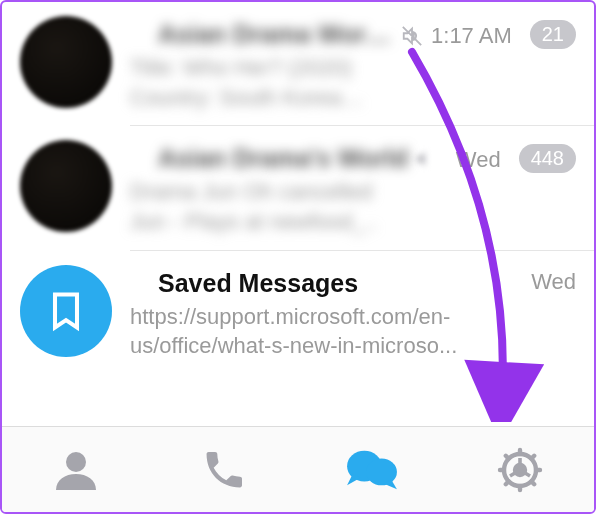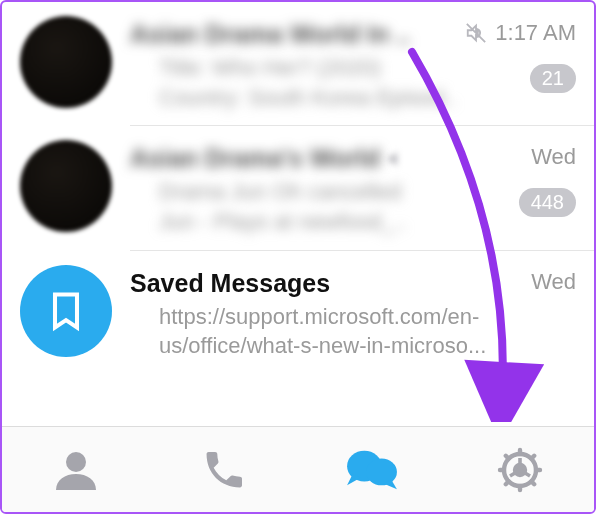--- a/index.html
+++ b/index.html
@@ -60,41 +60,41 @@
       align-items: center;
       gap: 6px;
     }
     .chat-title {
       font-size: 25px;
       font-weight: 600;
       color: #111;
       white-space: nowrap;
       overflow: hidden;
       text-overflow: ellipsis;
+      margin-left: 28px;
     }
     .blur-title { filter: blur(6px); color: #555; }
     .chat-preview {
       font-size: 22px;
       color: #9a9a9a;
       margin-top: 4px;
       line-height: 1.35;
       display: -webkit-box;
       -webkit-line-clamp: 2;
       -webkit-box-orient: vertical;
       overflow: hidden;
-      margin-left: 29px;
     }
     .blur-preview { filter: blur(6px); }
     .chat-meta {
       flex-shrink: 0;
       text-align: right;
       padding-top: 4px;
       padding-left: 8px;
       display: flex;
-      flex-direction: column;
+      flex-direction: row;
       align-items: flex-end;
       gap: 18px;
     }
     .chat-time {
       font-size: 22px;
       color: #9a9a9a;
       white-space: nowrap;
     }
     .badge {
       background: #c7c7cc;

